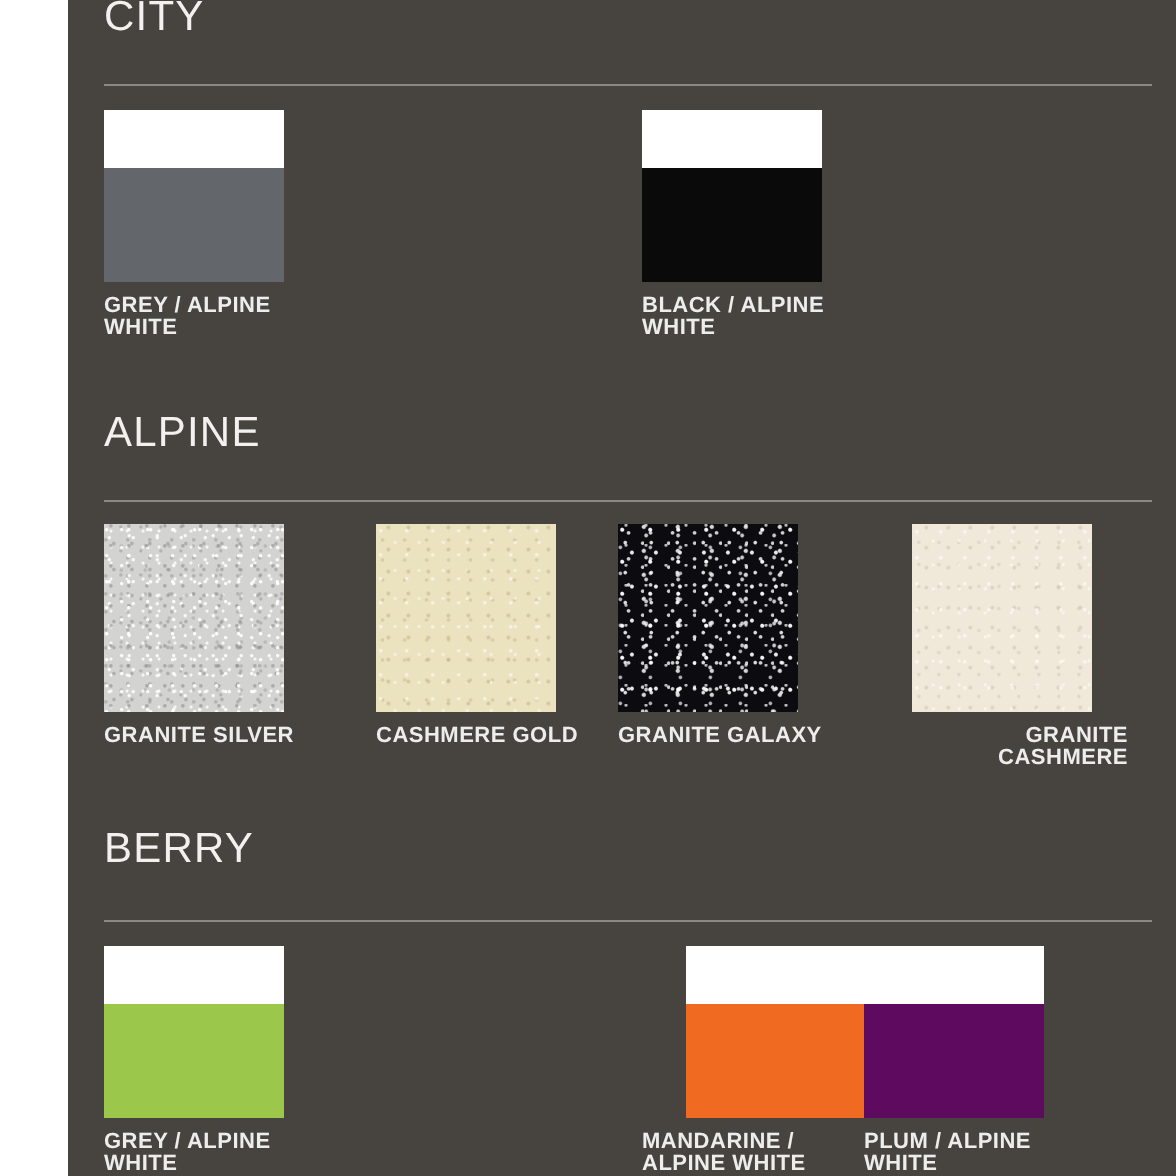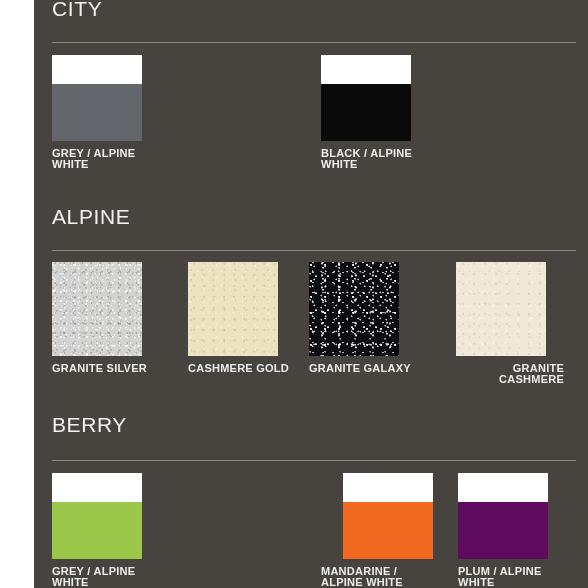--- a/index.html
+++ b/index.html
@@ -231,21 +231,21 @@
 
 
         <div class="swatch" style="left:287px;padding-left:22px;">
           <div class="chip">
             <div class="chip-top" style="background:#ffffff;"></div>
             <div class="chip-bottom" style="background:#f06a21;"></div>
           </div>
           <div class="caption" style="width:100px;">MANDARINE / ALPINE WHITE</div>
         </div>
 
-        <div class="swatch" style="left:424px;">
+        <div class="swatch" style="left:398px;">
           <div class="chip">
             <div class="chip-top" style="background:#ffffff;"></div>
             <div class="chip-bottom" style="background:#5e0a5e;"></div>
           </div>
           <div class="caption">PLUM / ALPINE WHITE</div>
         </div>
 
       </div>
     </div>
 

